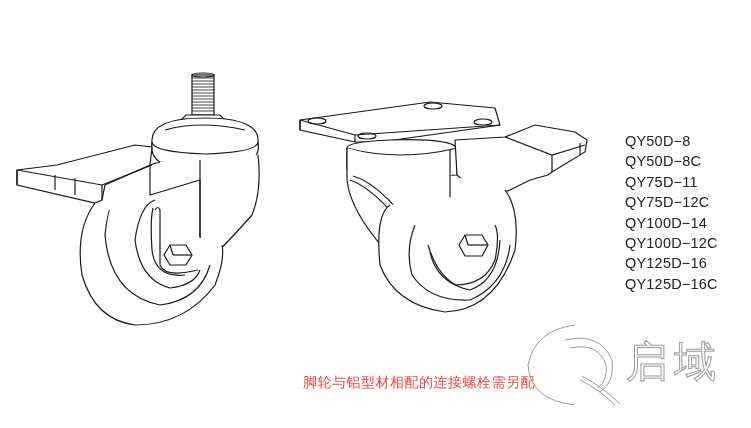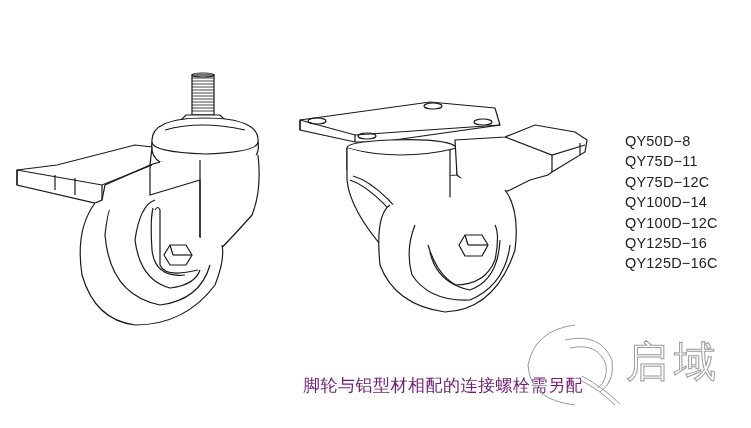--- a/index.html
+++ b/index.html
@@ -2,21 +2,21 @@
 <html><head>
 <meta charset="utf-8">
 <style>
   html, body { margin:0; padding:0; background:#ffffff; }
   body { width:751px; height:428px; position:relative; overflow:hidden; font-family:"Liberation Sans", sans-serif; }
   .drawing { position:absolute; }
   #caster-stem { left:0; top:60px; width:280px; height:290px; }
   #caster-plate { left:290px; top:80px; width:310px; height:270px; }
   .models { position:absolute; left:608px; top:114px; margin:17px; padding:0; list-style:none; }
   .models li { font-size:14.5px; line-height:20.4px; color:#222; letter-spacing:0.2px; }
-  .caption { position:absolute; left:303px; top:374px; font-family:"DejaVu Sans", sans-serif; font-size:17px; color:#701a75; letter-spacing:0.5px; }
+  .caption { position:absolute; left:303px; top:374px; font-family:"DejaVu Sans", sans-serif; font-size:14px; color:#ef4444; letter-spacing:0.5px; }
   .logo { position:absolute; left:520px; top:320px; width:231px; height:90px; }
   .logo-text { position:absolute; left:626px; top:334px; font-family:Liberation Serif, serif; font-size:42px; font-weight:200; color:transparent; -webkit-text-stroke:1px #9a9a9a; letter-spacing:6px; }
 </style>
 </head>
 <body>
 
 <svg class="drawing" id="caster-stem" viewBox="0 0 280 290" fill="none" stroke="#1a1a1a" stroke-width="1.2">
 
   <g>
     <rect x="192" y="15" width="22" height="40" fill="#fff"></rect>
@@ -112,20 +112,21 @@
 
   <g>
     <path d="M175 155 L192 155 L198 165 L192 176 L175 176 L169 165 Z" fill="#fff"></path>
     <line x1="175" y1="155" x2="178" y2="165"></line>
       <line x1="178" y1="165" x2="198" y2="165"></line>
   </g>
 </svg>
 
 <ul class="models">
   <li>QY50D−8</li>
+  <li>QY50D−8C</li>
   <li>QY75D−11</li>
   <li>QY75D−12C</li>
   <li>QY100D−14</li>
   <li>QY100D−12C</li>
   <li>QY125D−16</li>
   <li>QY125D−16C</li>
 </ul>
 
 <div class="caption">脚轮与铝型材相配的连接螺栓需另配</div>
 

